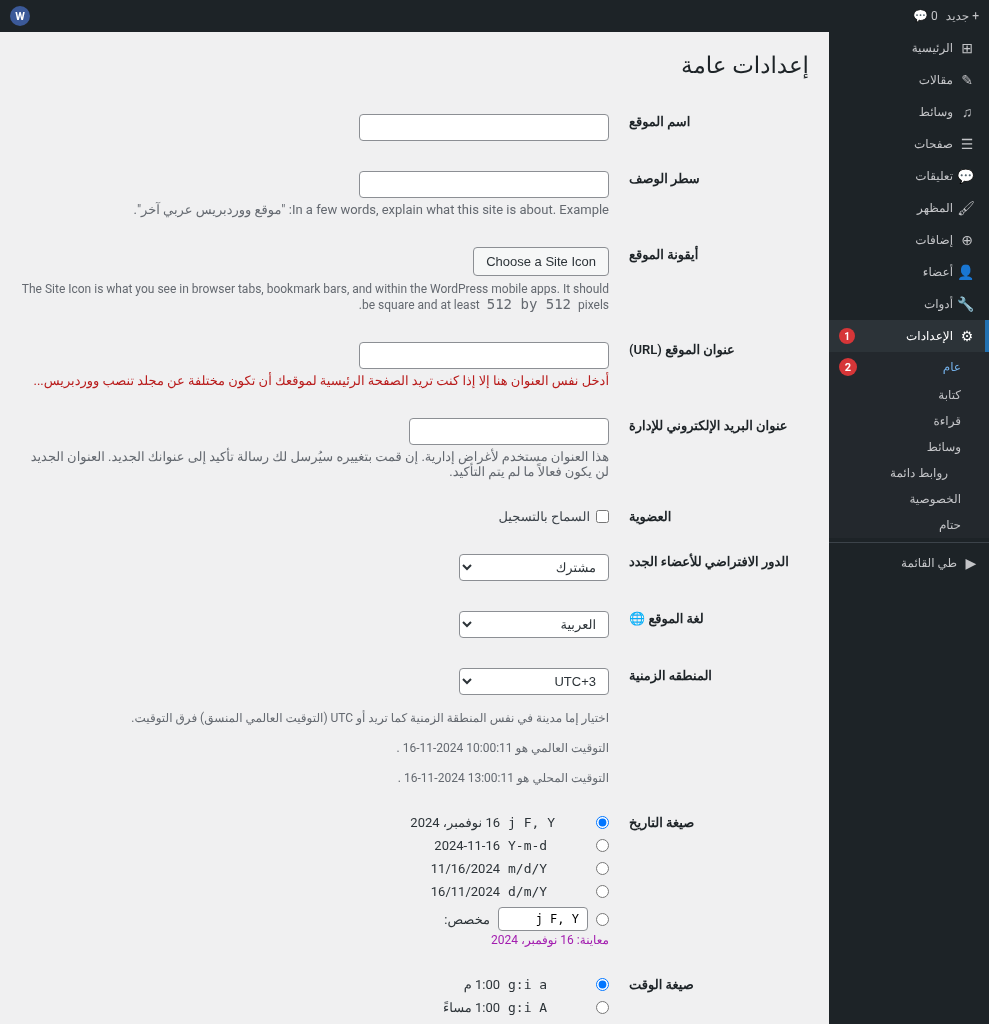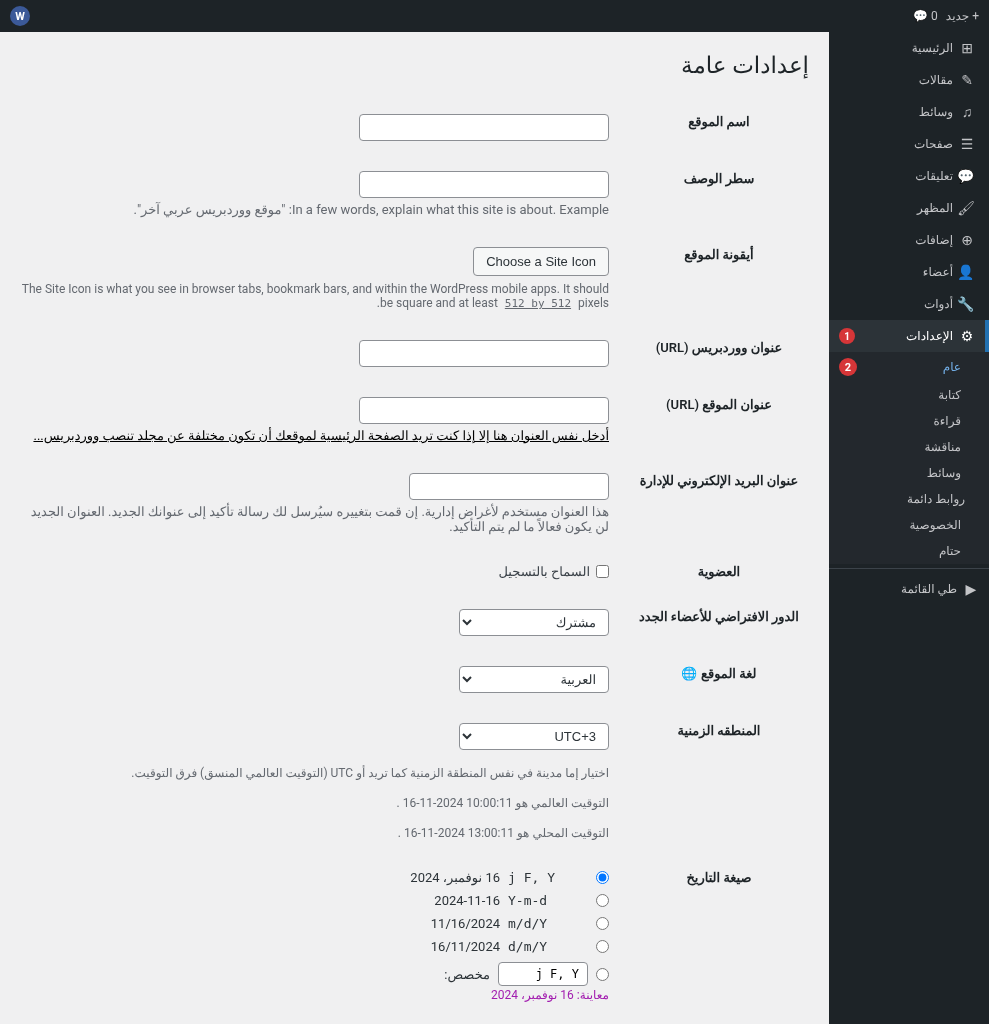--- a/index.html
+++ b/index.html
@@ -88,21 +88,21 @@
     }
     
     .form-table {
       width: 100%;
       border-collapse: collapse;
     }
     .form-table tr { vertical-align: top; }
     .form-table th {
       width: 200px;
       padding: 15px 0 15px 20px;
-      text-align: center;
+      text-align: left;
       font-weight: 600;
       font-size: 13px;
       color: #1d2327;
     }
     .form-table td {
       padding: 15px 0;
     }
     
     .regular-text {
       width: 250px;
@@ -113,39 +113,38 @@
       background: #fff;
       color: #2c3338;
       display: block;
     }
     .description {
       font-size: 13px;
       color: #646970;
       margin-top: 4px;
       direction: rtl;
     }
-    .description a { color: #000000; text-decoration: underline; }
+    .description a { color: #b91c1c; }
     
     .site-icon-btn {
       background: #f6f7f7;
       border: 1px solid #8c8f94;
       border-radius: 4px;
       padding: 6px 12px;
       font-size: 13px;
       cursor: pointer;
       color: #2c3338;
       display: inline-block;
     }
     .icon-description { font-size: 12px; color: #646970; margin-top: 6px; }
     .icon-description code {
       background: #f0f0f1;
       padding: 1px 4px;
       border-radius: 2px;
-      font-size: 11px;
-      text-decoration: underline;
+      font-size: 14px;
     }
     
     .checkbox-row { display: flex; align-items: center; gap: 6px; }
     .checkbox-row input[type="checkbox"] { margin: 0; }
     
     .select-wrap select {
       border: 1px solid #8c8f94;
       border-radius: 4px;
       padding: 4px 8px;
       font-size: 13px;
@@ -280,26 +279,23 @@
         <span style="flex:1;">عام</span>
         <span class="general-badge">2</span>
       </div>
       <div class="menu-item" style="padding-right:28px;">
         <span>كتابة</span>
       </div>
       <div class="menu-item" style="padding-right:28px;">
         <span>قراءة</span>
       </div>
       <div class="menu-item" style="padding-right:28px;">
-        <span>مناقشة</span>
-      </div>
-      <div class="menu-item" style="padding-right:28px;">
         <span>وسائط</span>
       </div>
-      <div class="menu-item" style="padding-right:24px;">
+      <div class="menu-item" style="padding-right:41px;">
         <span>روابط دائمة</span>
       </div>
       <div class="menu-item" style="">
         <span>الخصوصية</span>
       </div>
       <div class="menu-item" style="padding-right:28px;">
         <span>حتام</span>
       </div>
     </div>
     <div class="menu-separator"></div>
@@ -337,26 +333,20 @@
               <td>
                 <button type="button" class="site-icon-btn">Choose a Site Icon</button>
                 <p class="icon-description">
                   <span>The Site Icon is what you see in browser tabs, bookmark bars, and within the WordPress mobile apps. It should be square and at least</span>
                   <code>512 by 512</code>
                   <span>pixels.</span>
                 </p>
               </td>
             </tr>
 
-            <tr>
-              <th>عنوان ووردبريس (URL)</th>
-              <td>
-                <input type="text" class="regular-text" value="" style="">
-              </td>
-            </tr>
 
             <tr>
               <th>عنوان الموقع (URL)</th>
               <td>
                 <input type="text" class="regular-text" value="" style="">
                 <p class="description">
                   <a href="#">أدخل نفس العنوان هنا إلا إذا كنت تريد الصفحة الرئيسية لموقعك أن تكون مختلفة عن مجلد تنصب ووردبريس...</a>
                 </p>
               </td>
             </tr>

